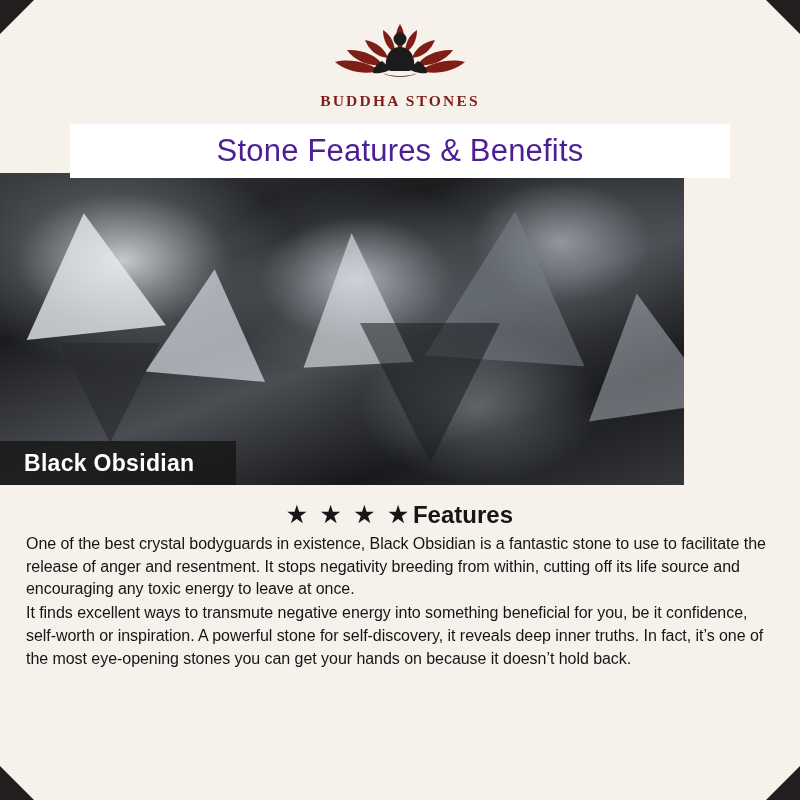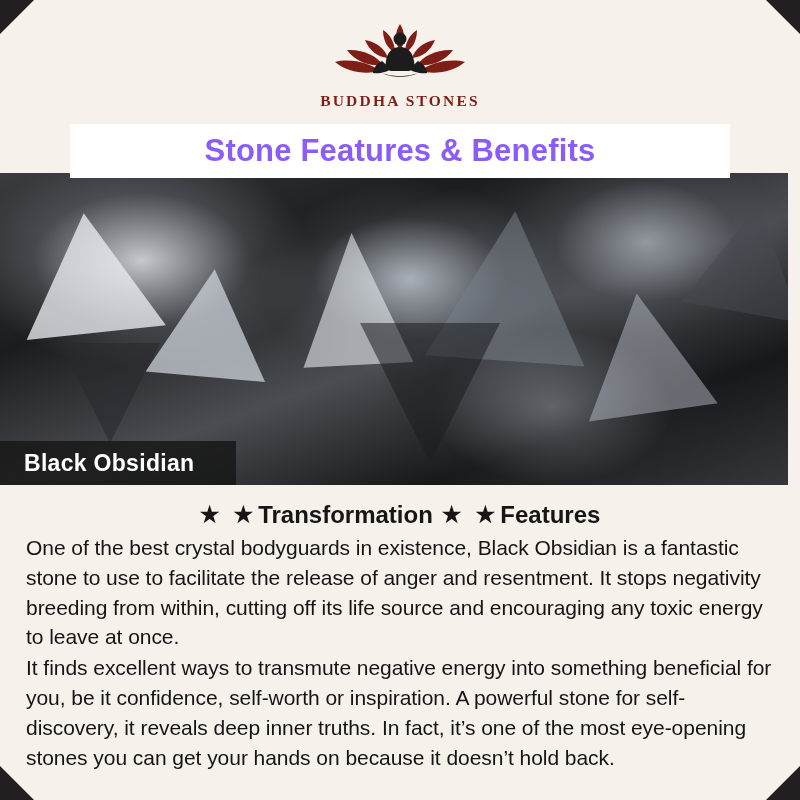--- a/index.html
+++ b/index.html
@@ -84,30 +84,30 @@
     width: 660px;
     height: 54px;
     background: #ffffff;
     display: flex;
     align-items: center;
     justify-content: center;
     z-index: 3;
   }
   .title-band .title-text {
     font-size: 31px;
-    font-weight: bold;
-    color: #8b5cf6;
+    font-weight: normal;
+    color: #4c1d95;
     letter-spacing: 0.2px;
     font-family: "Liberation Sans", sans-serif;
   }
 
   
   .photo {
     position: relative;
-    width: 788px;
+    width: 684px;
     height: 312px;
     margin-top: -5px;
     overflow: hidden;
     background: #2b2b2d;
   }
   .photo-bg {
     position: absolute;
     inset: 0;
     background:
       radial-gradient(ellipse 240px 150px at 18% 28%, rgba(225,230,235,0.85) 0%, rgba(150,158,166,0.25) 45%, rgba(0,0,0,0) 72%),
@@ -170,21 +170,21 @@
     margin-right: 5px;
     margin-left: 9px;
     color: #161616;
     line-height: 1;
   }
   .keyword:first-child .star {
     margin-left: 0;
   }
 
   .paragraph {
-    font-size: 21px;
+    font-size: 16px;
     line-height: 1.42;
     color: #151515;
     margin: 0 0 1px 0;
     text-align: left;
     letter-spacing: -0.05px;
   }
 </style>
 </head>
 <body>
 
@@ -242,21 +242,20 @@
     </div>
   </div>
 
   <div class="content">
     <div class="keywords">
       <span class="keyword">
         <span class="star">★</span>
       </span>
       <span class="keyword">
         <span class="star">★</span>
-        <span>Transformation</span>
       </span>
       <span class="keyword">
         <span class="star">★</span>
       </span>
       <span class="keyword">
         <span class="star">★</span>
         <span>Features</span>
       </span>
     </div>
 

